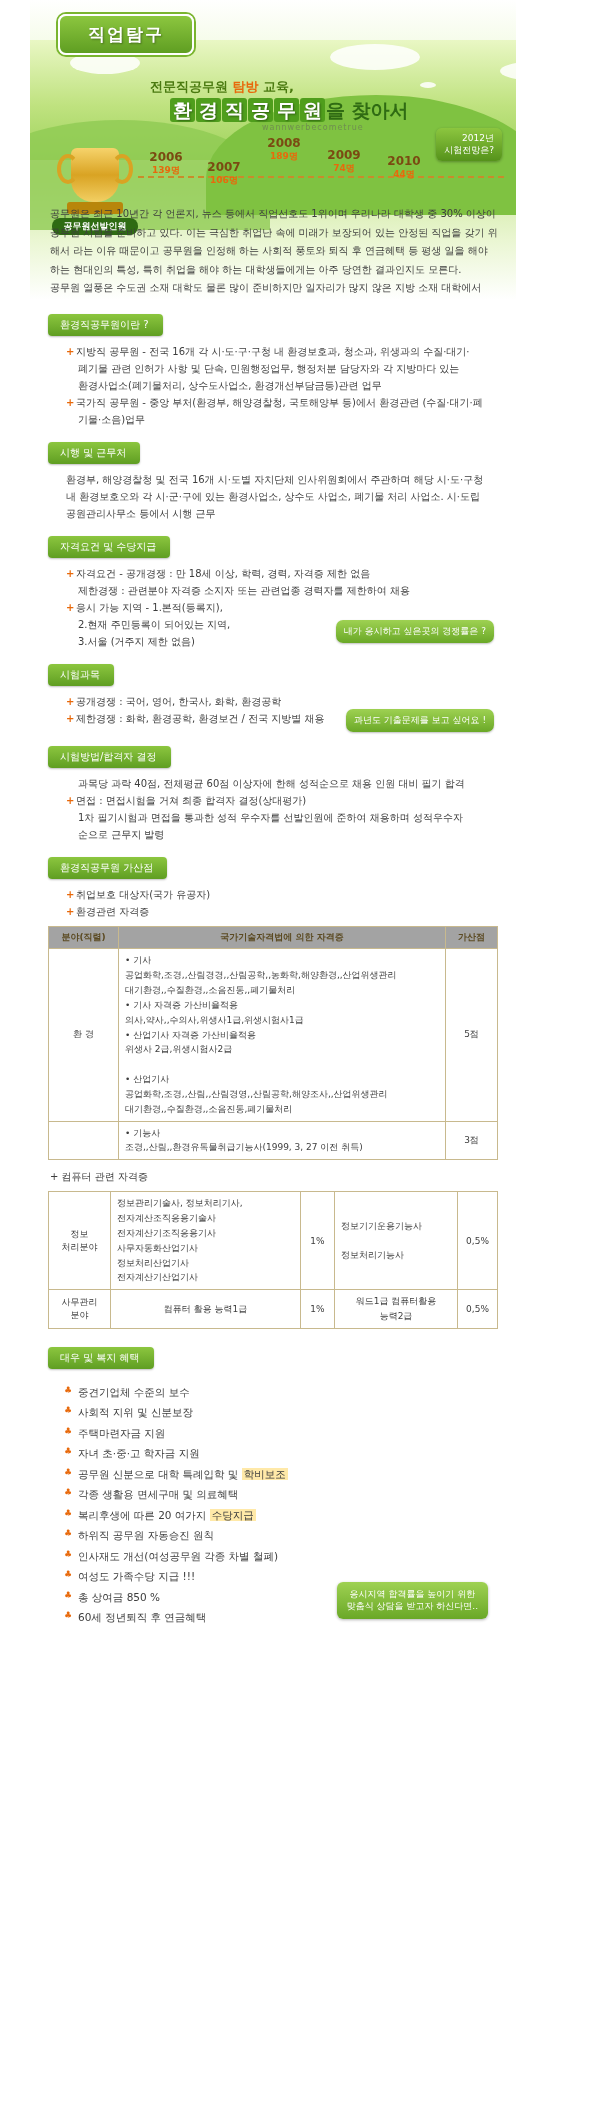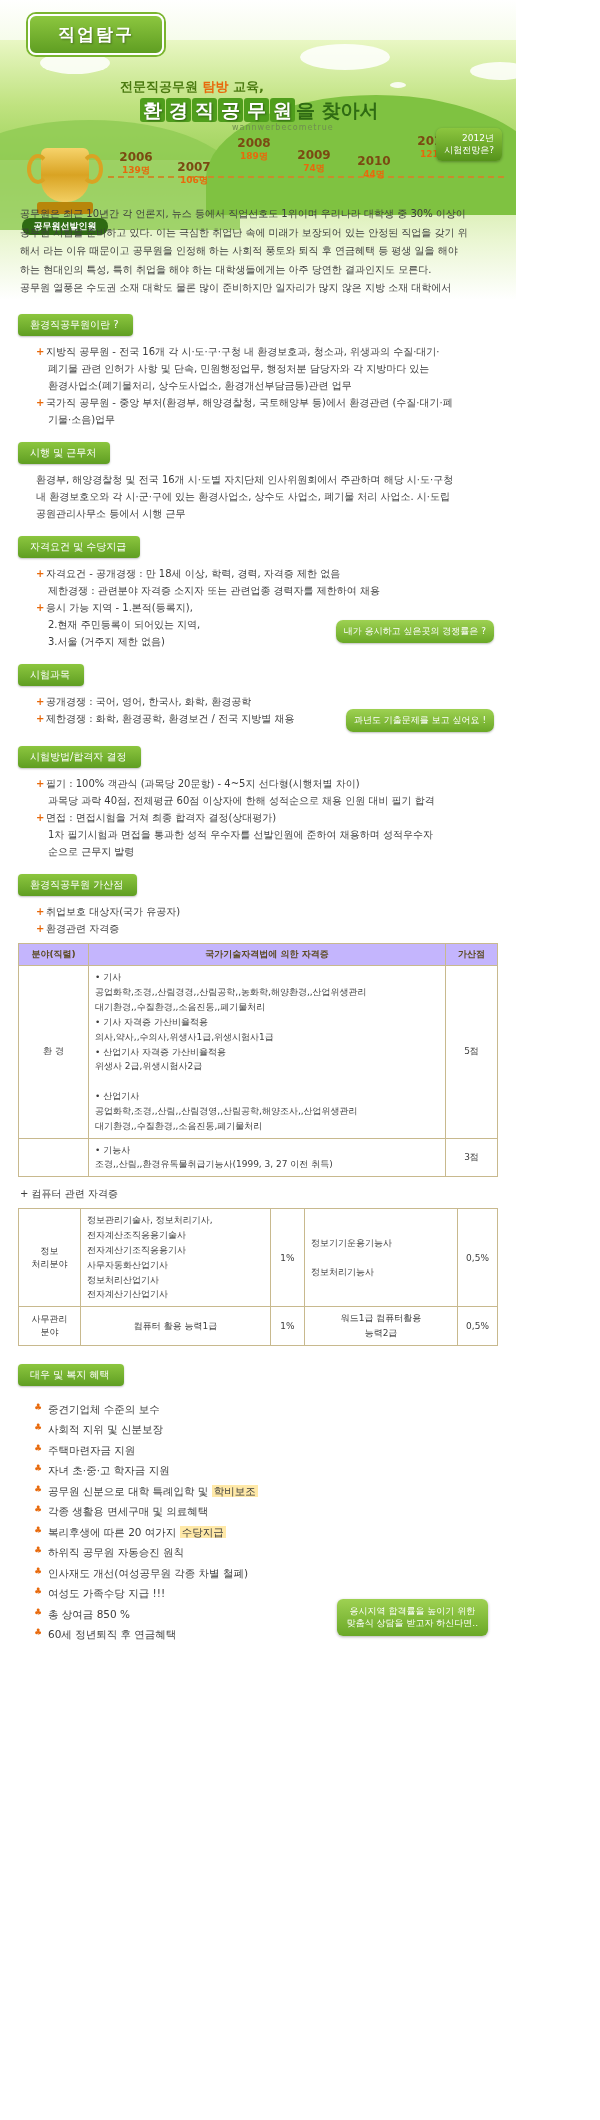--- a/index.html
+++ b/index.html
@@ -5,21 +5,21 @@
   * { box-sizing: border-box; }
   body {
     margin: 0;
     padding: 0;
     width: 600px;
     background: #ffffff;
     font-family: "DejaVu Sans", "Liberation Sans", sans-serif;
     font-size: 10px;
     color: #333;
   }
-  .page { width: 516px; position: relative; }
+  .page { width: 516px; position: relative; padding-left: 30px; }
 
   
   .header {
     position: relative;
     height: 300px;
     background: linear-gradient(180deg, #ffffff 0%, #f3fbe4 18%, #dff0b8 42%, #cfe9a0 60%, #eaf6d2 80%, #ffffff 100%);
     overflow: hidden;
   }
   .sky-band {
     position: absolute; left: 0; right: 0; top: 40px; height: 120px;
@@ -151,21 +151,21 @@
 
   
   table.grid {
     width: 100%; border-collapse: collapse; margin: 6px 0 4px 0;
     font-size: 9px; color: #3d3d3d;
   }
   table.grid th, table.grid td {
     border: 1px solid #c8b98e; padding: 4px 6px; vertical-align: middle;
   }
   table.grid th {
-    background: #c4b5fd; font-weight: bold; text-align: center; color: #5b4a22;
+    background: #a3a3a3; font-weight: bold; text-align: center; color: #5b4a22;
   }
   table.grid td.ctr { text-align: center; }
   .cell-list { line-height: 1.65; }
 
   
   .benefit-list { padding-left: 16px; margin: 6px 0 0 0; }
   .benefit-item {
     position: relative; font-size: 10.5px; line-height: 1.95; color: #3d3d3d; padding-left: 14px;
   }
   .benefit-item:before {
@@ -294,21 +294,20 @@
       <div class="bullet">공개경쟁 : 국어, 영어, 한국사, 화학, 환경공학</div>
       <div class="bullet">제한경쟁 : 화학, 환경공학, 환경보건 / 전국 지방별 채용</div>
       <div class="note-badge" style="margin-top:-18px;">과년도 기출문제를 보고 싶어요 !</div>
       <div class="clear"></div>
     </div>
   </div>
 
   <div class="section">
     <div class="sec-head">시험방법/합격자 결정</div>
     <div class="body-txt">
-      <div class="bullet">필기 : 100% 객관식 (과목당 20문항) - 4~5지 선다형(시행처별 차이)</div>
       <div class="sub">과목당 과락 40점, 전체평균 60점 이상자에 한해 성적순으로 채용 인원 대비 필기 합격</div>
       <div class="bullet">면접 : 면접시험을 거쳐 최종 합격자 결정(상대평가)</div>
       <div class="sub">1차 필기시험과 면접을 통과한 성적 우수자를 선발인원에 준하여 채용하며 성적우수자</div>
       <div class="sub">순으로 근무지 발령</div>
     </div>
   </div>
 
   <div class="section">
     <div class="sec-head">환경직공무원 가산점</div>
     <div class="body-txt">

